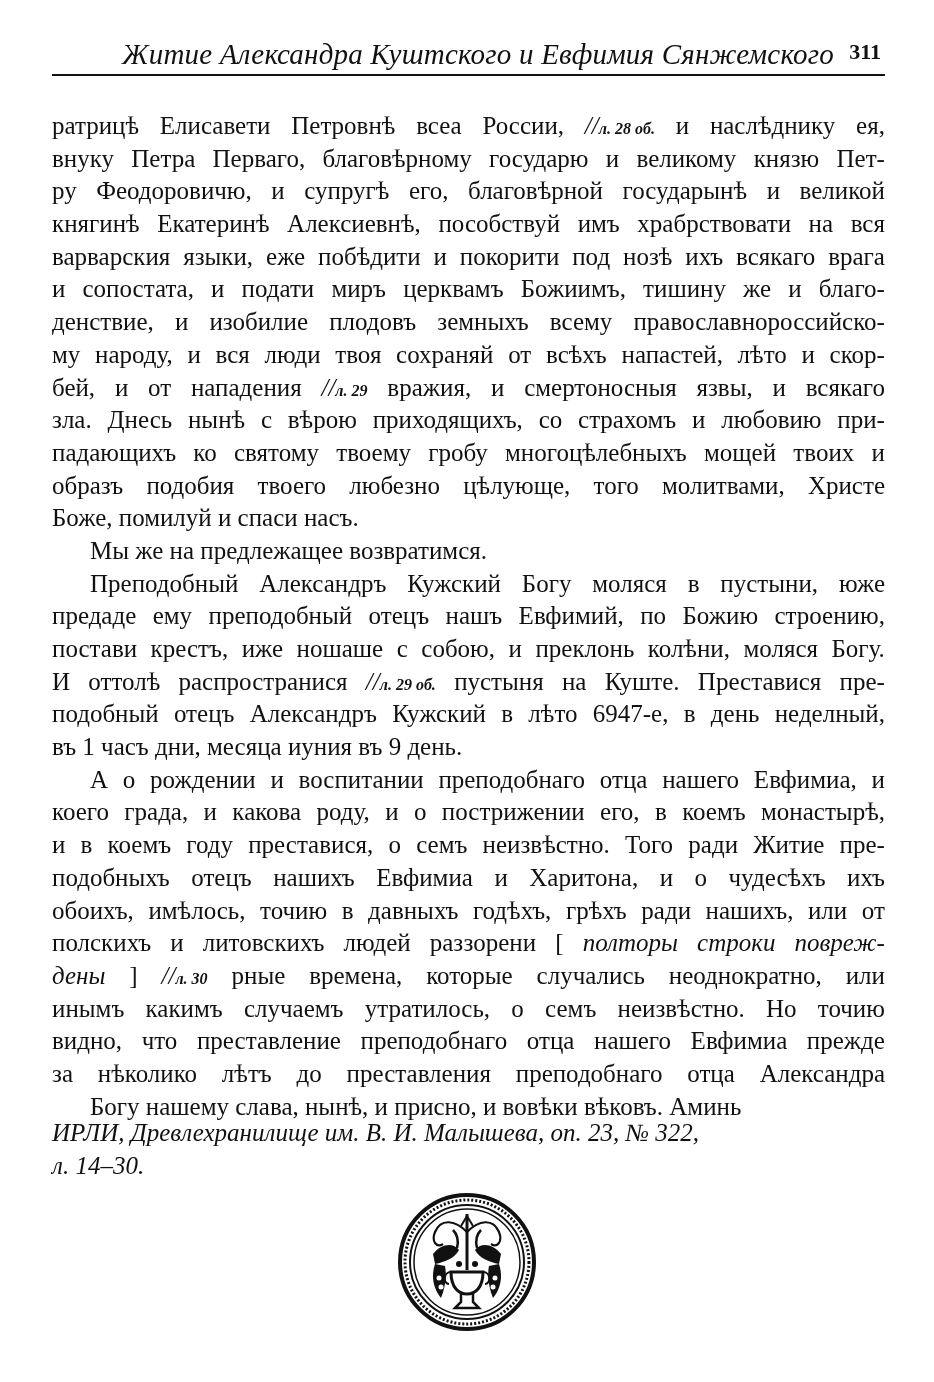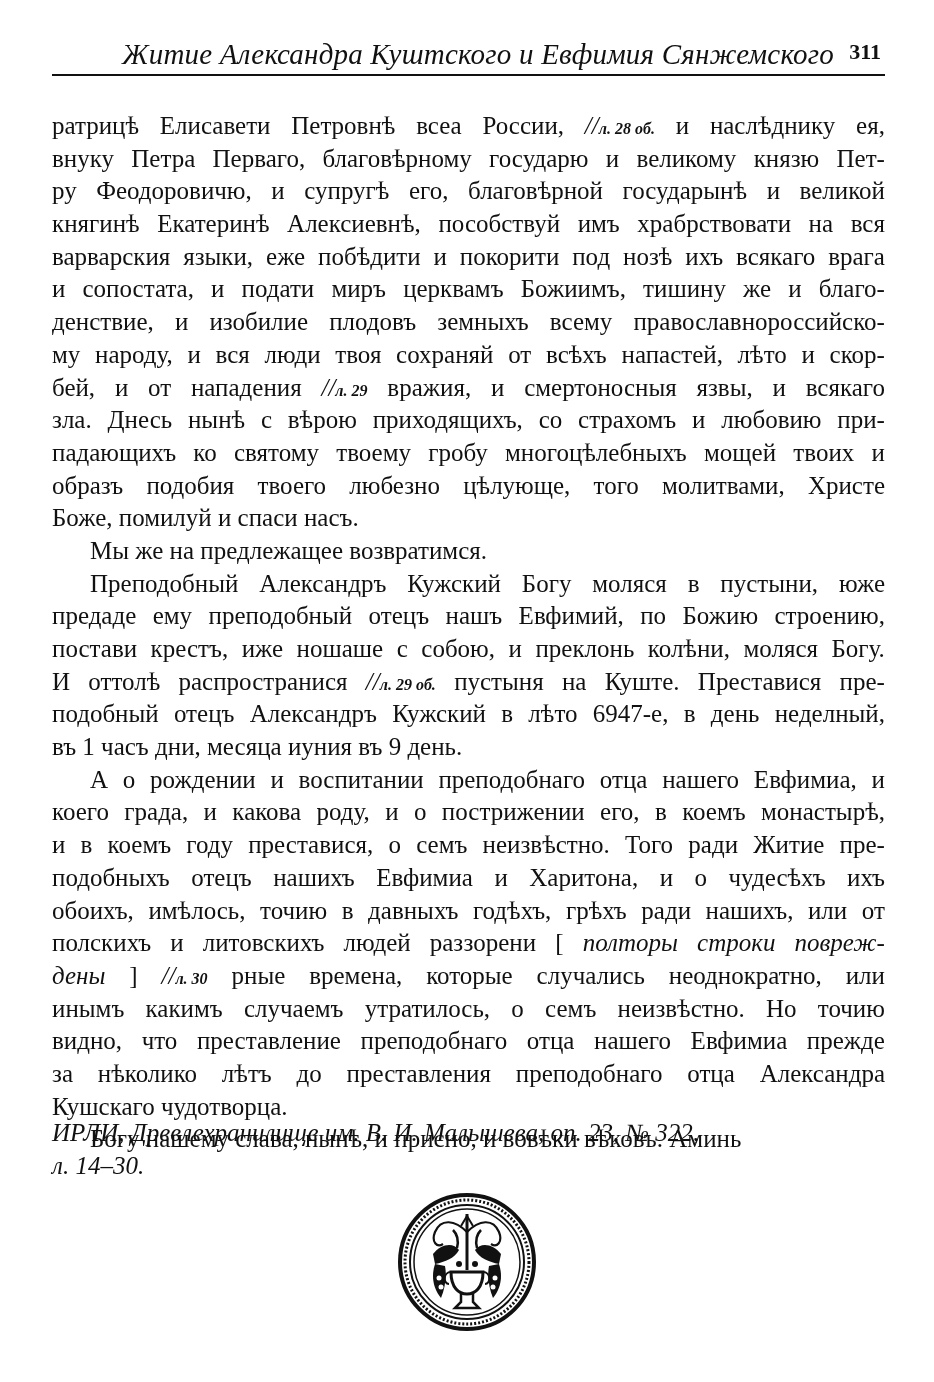--- a/index.html
+++ b/index.html
@@ -348,23 +348,20 @@
       <div class="line">
         <span>за</span>
         <span>нѣколико</span>
         <span>лѣтъ</span>
         <span>до</span>
         <span>преставления</span>
         <span>преподобнаго</span>
         <span>отца</span>
         <span>Александра</span>
       </div>
-      <div class="line last" style="gap: 0px;">
-        <span style="margin-right: 7px;">Кушскаго чудотворца.</span>
-      </div>
       <div class="line indent last" style="gap: 0px;">
         <span style="margin-right: 7px;">Богу нашему слава, нынѣ, и присно, и вовѣки вѣковъ. Аминь</span>
       </div>
     </div>
 
   <div class="source">
     <div>ИРЛИ, Древлехранилище им. В. И. Малышева, оп. 23, № 322,</div>
     <div>л. 14–30.</div>
   </div>
 

